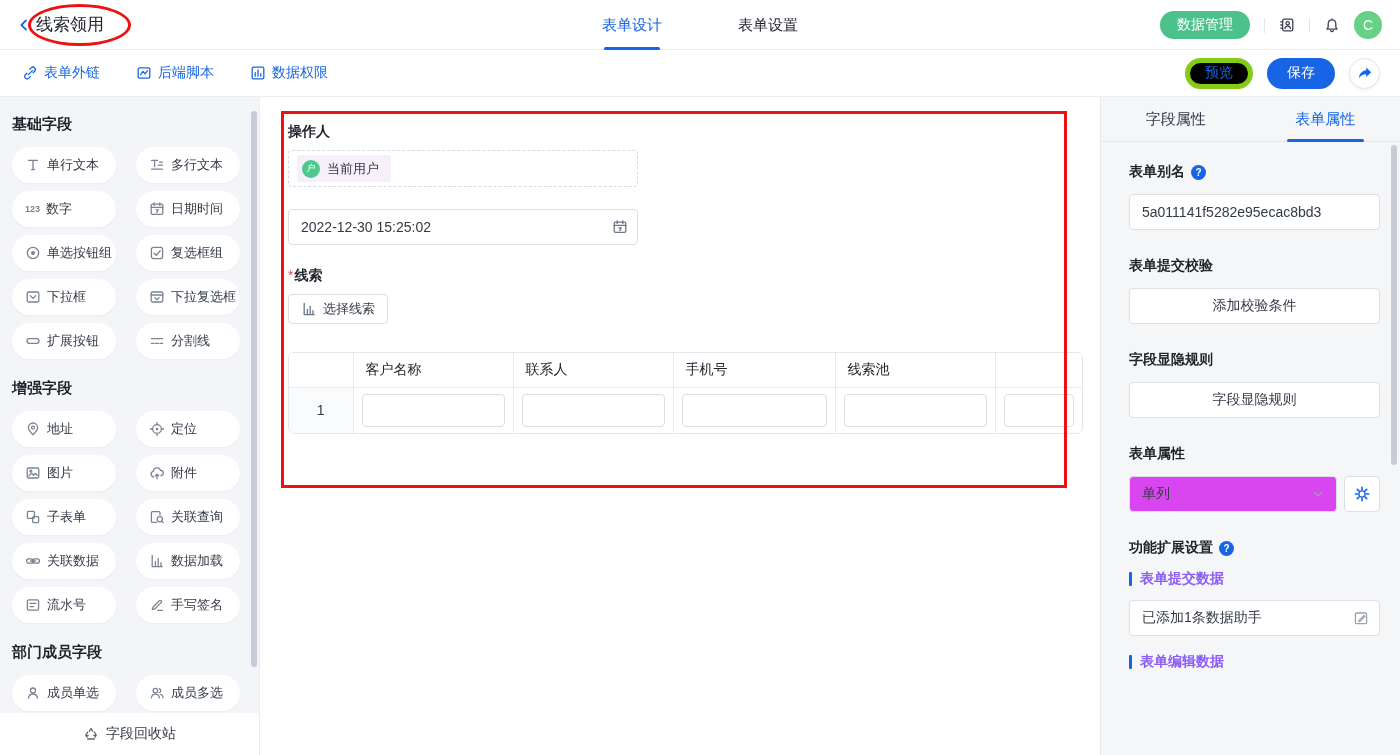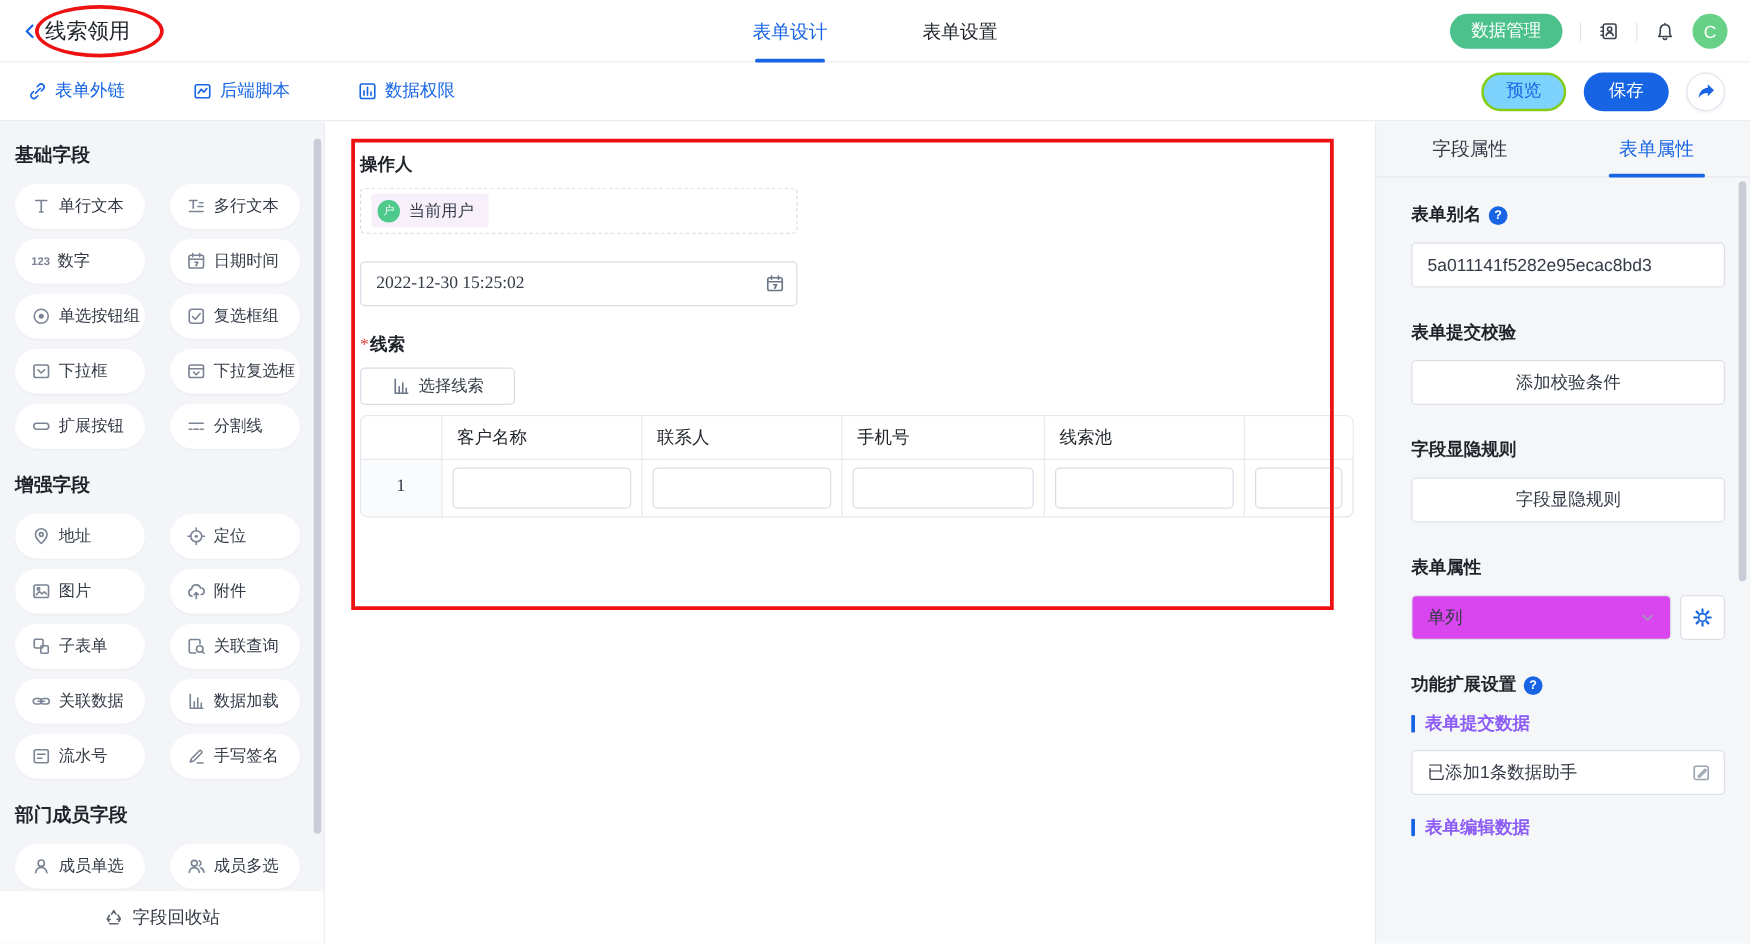--- a/index.html
+++ b/index.html
@@ -31,24 +31,24 @@
   
   #annot-ellipse { position:absolute; left:28px; top:4px; width:103px; height:42px;
                    border:3px solid #ee1111; border-radius:50%; z-index:60; pointer-events:none; }
   
   #annot-rect { position:absolute; left:281px; top:111px; width:786px; height:377px;
                 border:3px solid #ee1111; z-index:55; pointer-events:none; }
 
   
   #toolbar { position:absolute; left:0; top:50px; width:1400px; height:47px; background:#fff;
              border-bottom:1px solid #ebedf0; display:flex; align-items:center; z-index:9; }
-  #toolbar-links { display:flex; margin-left:22px; gap:54px; }
+  #toolbar-links { display:flex; margin-left:22px; gap:36px; }
   .tb-link { display:flex; align-items:center; gap:6px; color:#1765e5; font-size:14px; cursor:pointer; }
   #toolbar-right { position:absolute; right:20px; display:flex; align-items:center; gap:14px; }
-  #preview-btn { width:68px; height:31px; border:2px solid #84cc16; color:#1765e5; background:#7dd3fc;
+  #preview-btn { width:68px; height:31px; border:5px solid #84cc16; color:#1765e5; background:#000000;
                  border-radius:16px; font-size:14px; cursor:pointer; font-family:inherit; }
   #save-btn { width:68px; height:31px; border:none; background:#1765e5; color:#fff; border-radius:16px;
               font-size:14px; cursor:pointer; font-family:inherit; }
   #share-btn { width:31px; height:31px; border-radius:50%; background:#fff; border:1px solid #e1e5ec;
                display:flex; align-items:center; justify-content:center; color:#1765e5; cursor:pointer;
                box-shadow:0 1px 3px rgba(30,60,120,.08); }
 
   
   #sidebar { position:absolute; left:0; top:97px; width:260px; height:658px; background:#f4f5f8;
              border-right:1px solid #ebedf0; overflow:hidden; }
@@ -61,37 +61,37 @@
   .pill .ico { color:#7a8494; }
   .pill .num { font-size:9px; font-weight:700; color:#7a8494; letter-spacing:0; }
   #sidebar-scrollbar { position:absolute; right:2px; top:14px; width:6px; height:556px;
                        background:#c8ccd6; border-radius:3px; }
   #recycle-bar { position:absolute; left:0; bottom:0; width:259px; height:42px; background:#fff;
                  display:flex; align-items:center; justify-content:center; gap:7px; font-size:14px;
                  color:#333a45; cursor:pointer; z-index:5; }
   #recycle-bar .ico { color:#5f6672; }
 
   
-  #main { position:absolute; left:260px; top:97px; width:840px; height:658px; background:#fff; overflow:hidden;font-family:Liberation Serif, serif; }
+  #main { position:absolute; left:260px; top:97px; width:840px; height:658px; background:#fff; overflow:hidden; }
   #canvas-form { padding:26px 0 0 28px; width:800px; }
   .f-label { font-size:14px; font-weight:700; color:#1f2329; margin-bottom:9px; }
   .req { color:#e34d4d; margin-right:1px; font-weight:400; }
   #operator-box { width:350px; height:37px; border:1px dashed #d6dae2; border-radius:4px;
                   display:flex; align-items:center; padding-left:8px; margin-bottom:22px; }
   #operator-tag { height:27px; background:#f7f0fa; border-radius:3px; display:flex; align-items:center;
                   gap:7px; padding:0 12px 0 5px; font-size:13px; color:#333a45; }
   #operator-tag .badge { width:18px; height:18px; border-radius:50%; background:#4ec98c; color:#fff;
                          font-size:9px; display:flex; align-items:center; justify-content:center; }
   #date-input-wrap { position:relative; width:350px; margin-bottom:22px; }
   #date-input { width:350px; height:36px; border:1px solid #d9dee6; border-radius:4px; padding:0 34px 0 12px;
                 font-size:14px; color:#333a45; font-family:inherit; background:#fff; }
   #date-input-wrap .ico { position:absolute; right:10px; top:10px; color:#6b7688; }
-  #select-clue-btn { height:30px; padding:0 24px; background:#fff; border:1px solid #d9dee6; border-radius:4px;
+  #select-clue-btn { height:30px; padding:0 12px; background:#fff; border:1px solid #d9dee6; border-radius:4px;
                      display:inline-flex; align-items:center; gap:6px; font-size:13px; color:#333a45;
-                     cursor:pointer; margin-bottom:8px; font-family:inherit; }
+                     cursor:pointer; margin-bottom:28px; font-family:inherit; }
   #select-clue-btn .ico { color:#6b7688; }
   #clue-table-wrap { width:795px; border:1px solid #e4e7ec; border-radius:6px; overflow:hidden; background:#fff; }
   #clue-table { width:100%; border-collapse:collapse; table-layout:fixed; }
   #clue-table th { height:34px; font-size:14px; font-weight:400; color:#1f2329; text-align:left;
                    padding:0 12px; border-bottom:1px solid #e8eaee; border-right:1px solid #e8eaee; background:#fff; }
   #clue-table th:last-child, #clue-table td:last-child { border-right:none; }
   #clue-table td { height:46px; border-right:1px solid #e8eaee; padding:6px 8px; }
   #clue-table td.idx { text-align:center; font-size:14px; color:#333a45; background:#fafbfc; }
   .cell-input { width:100%; height:33px; border:1px solid #d9dee6; border-radius:4px; background:#fff;
                 font-family:inherit; font-size:13px; padding:0 8px; }

